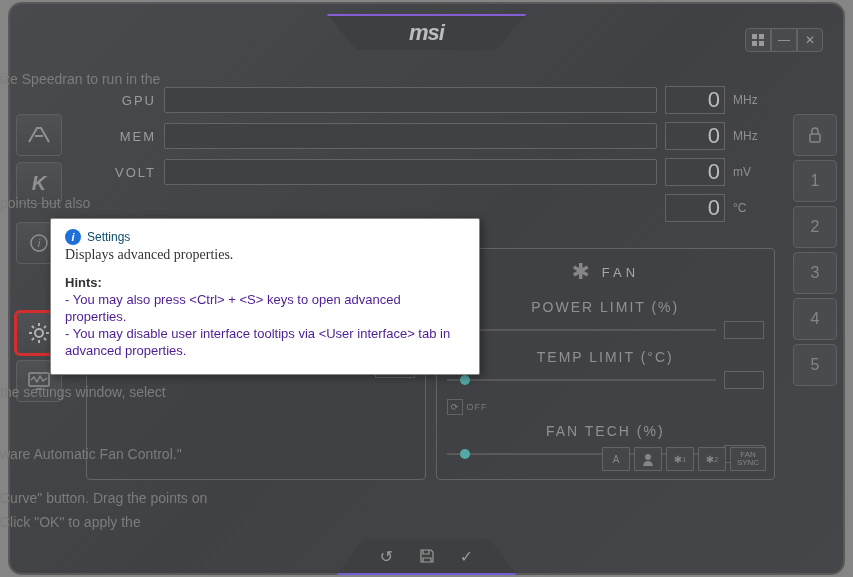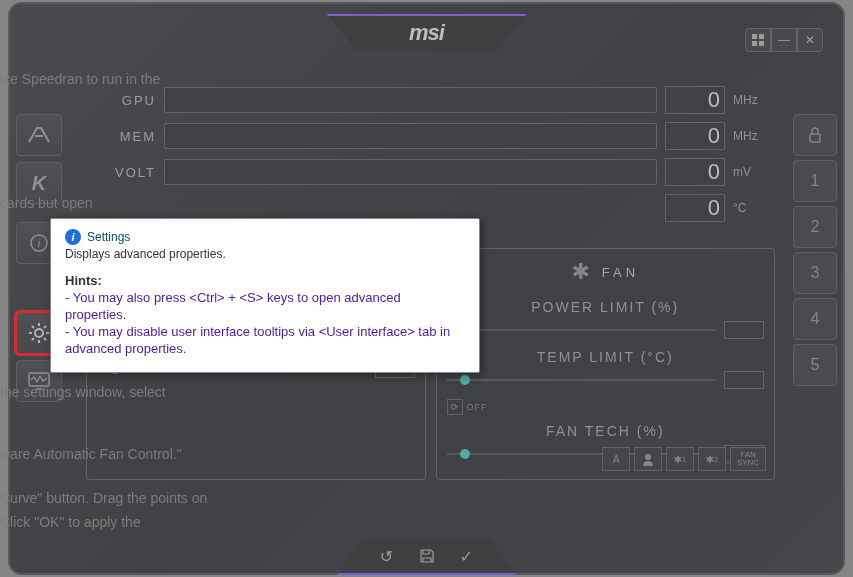--- a/index.html
+++ b/index.html
@@ -41,21 +41,21 @@
 .bottom-icons { position: absolute; bottom: 8px; right: 8px; display: flex; gap: 4px; }
 .bi { width: 28px; height: 24px; border: 1px solid #555; background: #24272c; display: flex; align-items: center; justify-content: center; color: #888; font-size: 10px; cursor: pointer; }
 .bi.wide { width: 36px; font-size: 8px; line-height: 1; text-align: center; }
 .device-name { position: absolute; bottom: 110px; left: 12px; color: #ddd; font-size: 12px; font-weight: bold; }
 .bottom-notch { position: absolute; bottom: -2px; left: 50%; transform: translateX(-50%); width: 180px; height: 36px; background: #1a1c20; clip-path: polygon(15% 0, 85% 0, 100% 100%, 0 100%); display: flex; align-items: center; justify-content: center; gap: 12px; border-bottom: 2px solid #6a4aff; }
 .bn-btn { width: 28px; height: 24px; color: #aaa; display: flex; align-items: center; justify-content: center; cursor: pointer; font-size: 16px; }
 .tooltip { position: absolute; top: 218px; left: 50px; width: 430px; background: #fff; border: 1px solid #888; border-radius: 2px; box-shadow: 2px 2px 8px rgba(0,0,0,0.4); padding: 10px 14px 14px; z-index: 100; }
 .tt-head { display: flex; align-items: center; gap: 6px; margin-bottom: 2px; }
 .tt-info { width: 16px; height: 16px; border-radius: 50%; background: #1e6fd8; color: #fff; font-size: 11px; font-weight: bold; display: flex; align-items: center; justify-content: center; font-style: italic; }
 .tt-title { color: #0c4a6e; font-size: 12px; text-align: center; }
-.tt-desc { color: #333; font-size: 12px; margin-bottom: 12px; }
+.tt-desc { color: #333; font-size: 14px; margin-bottom: 12px; font-family: Liberation Serif, serif; }
 .tt-hints-label { color: #333; font-size: 13px; font-weight: bold; margin-bottom: 2px; }
 .tt-hint { color: #4c1d95; font-size: 13px; line-height: 1.3; }
 .watermark { position: absolute; top: 222px; left: 270px; z-index: 90; display: flex; align-items: center; gap: 4px; }
 .wm-mascot { width: 46px; height: 46px; background: radial-gradient(circle at 50% 40%, #5aa3ff 40%, #2a6fd0 70%); border-radius: 50% 50% 40% 40%; position: relative; }
 .wm-text { font-family: Impact, sans-serif; font-size: 24px; letter-spacing: 1px; }
 .wm-tech { color: #2aa4c9; }
 .wm-4 { color: #c9382a; }
 .wm-gamers { color: #888; font-size: 18px; display: block; margin-top: -6px; }
 .bg-text { position: absolute; color: #7a7a7a; font-size: 14px; z-index: 1; }
 </style>
@@ -250,21 +250,21 @@
       <svg width="16" height="16" viewBox="0 0 16 16">
           <path d="M2 2 h10 l2 2 v10 h-12 z M4 2 v4 h6 v-4 M4 10 h8 v4 h-8 z" stroke="#aaa" stroke-width="1.2" fill="none"></path>
         </svg>
     </div>
     <div class="bn-btn">✓</div>
   </div>
 
 </div>
 
 <div class="bg-text" style="top:71px;left:0">ize Speedran to run in the</div>
-<div class="bg-text" style="top:195px;left:0">cards but open</div>
+<div class="bg-text" style="top:195px;left:0">points but also</div>
 <div class="bg-text" style="top:384px;left:60">the settings window, select</div>
 <div class="bg-text" style="top:446px;left:0">ware Automatic Fan Control."</div>
 <div class="bg-text" style="top:490px;left:0">Curve" button. Drag the points on</div>
 <div class="bg-text" style="top:514px;left:0">Click "OK" to apply the</div>
 
 <div class="veil"></div>
 
 <div class="watermark">
   <div class="wm-mascot"></div>
   <div>

